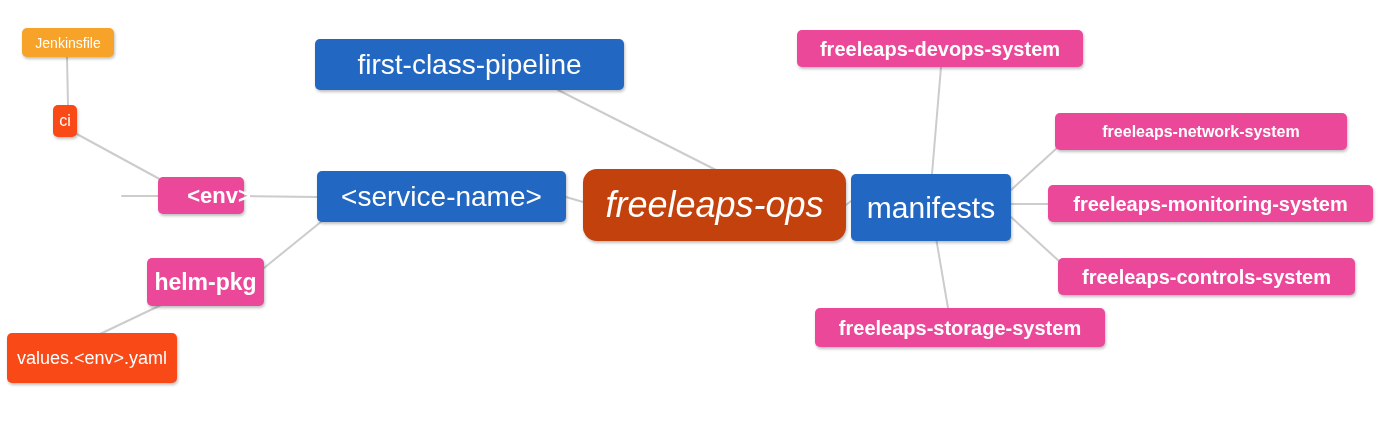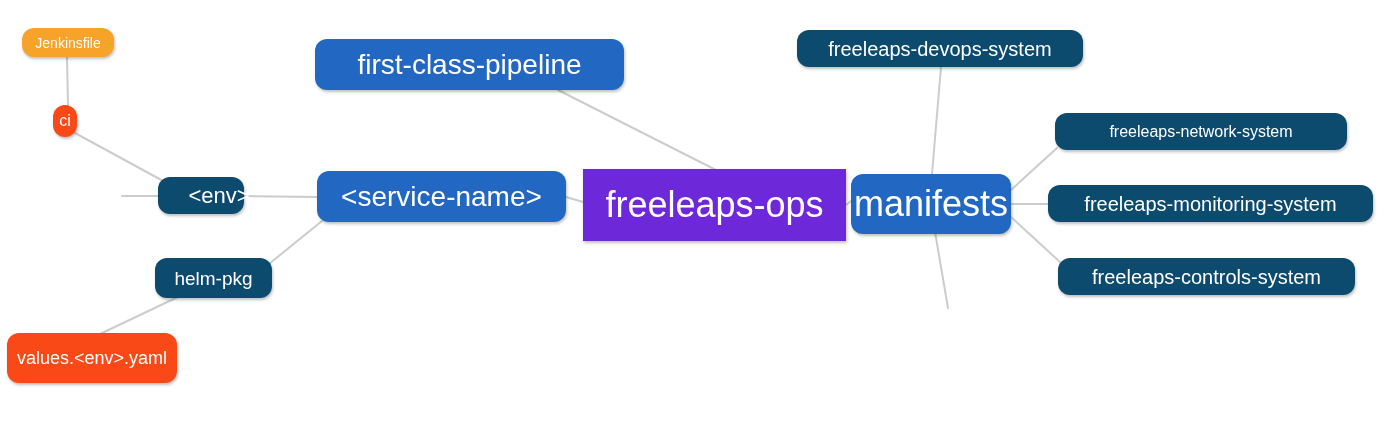--- a/index.html
+++ b/index.html
@@ -21,43 +21,43 @@
     stroke-width: 2;
     stroke-linecap: round;
   }
   .node {
     position: absolute;
     box-sizing: border-box;
     display: flex;
     align-items: center;
     justify-content: center;
     color: #ffffff;
-    border-radius: 12px;
+    border-radius: 5px;
     box-shadow: 1px 2px 3px rgba(0,0,0,0.25);
     white-space: nowrap;
     cursor: pointer;
     line-height: 1;
   }
-  .root   { background: #6d28d9; border-radius: 0; }
+  .root   { background: #c2410c; border-radius: 14px; font-style: italic; }
   .blue   { background: #2268C2; }
-  .green  { background: #0c4a6e; }
+  .green  { background: #ec4899; font-weight: bold; }
   .orange { background: #F94917; }
   .amber  { background: #F7A229; }
 
   
   .n-jenkinsfile { left: 22px;  top: 28px;  width: 92px;  height: 29px; font-size: 14px; }
   .n-ci          { left: 53px;  top: 105px; width: 24px;  height: 32px; font-size: 16px; }
   .n-argo-app    { left: 28px;  top: 180px; width: 94px;  height: 31px; font-size: 18px; }
   .n-env         { left: 158px; top: 177px; width: 86px;  height: 37px; font-size: 22px; padding-left: 36px; }
-  .n-helm-pkg    { left: 147px; top: 258px; width: 117px; height: 40px; font-size: 19px; margin-left: 8px; }
+  .n-helm-pkg    { left: 147px; top: 258px; width: 117px; height: 48px; font-size: 23px; }
   .n-values      { left: 7px;   top: 333px; width: 170px; height: 50px; font-size: 18px; }
   .n-pipeline    { left: 315px; top: 39px;  width: 309px; height: 51px; font-size: 28px; }
   .n-service     { left: 317px; top: 171px; width: 249px; height: 51px; font-size: 28px; }
   .n-ops         { left: 583px; top: 169px; width: 263px; height: 72px; font-size: 36px; }
-  .n-manifests   { left: 851px; top: 174px; width: 160px; height: 60px; font-size: 36px; }
+  .n-manifests   { left: 851px; top: 174px; width: 160px; height: 67px; font-size: 30px; }
   .n-devops      { left: 797px; top: 30px;  width: 286px; height: 37px; font-size: 20px; }
   .n-network     { left: 1055px;top: 113px; width: 292px; height: 37px; font-size: 16px; }
   .n-monitoring  { left: 1048px;top: 185px; width: 325px; height: 37px; font-size: 20px; }
   .n-controls    { left: 1058px;top: 258px; width: 297px; height: 37px; font-size: 20px; }
   .n-storage     { left: 815px; top: 308px; width: 290px; height: 39px; font-size: 20px; }
 </style>
 </head>
 <body>
 
 <div class="canvas">
@@ -99,14 +99,15 @@
   <div class="node blue n-manifests">manifests</div>
 
   <div class="node green n-devops">freeleaps-devops-system</div>
 
   <div class="node green n-network">freeleaps-network-system</div>
 
   <div class="node green n-monitoring">freeleaps-monitoring-system</div>
 
   <div class="node green n-controls">freeleaps-controls-system</div>
 
+  <div class="node green n-storage">freeleaps-storage-system</div>
 
 </div>
 
 </body></html>

